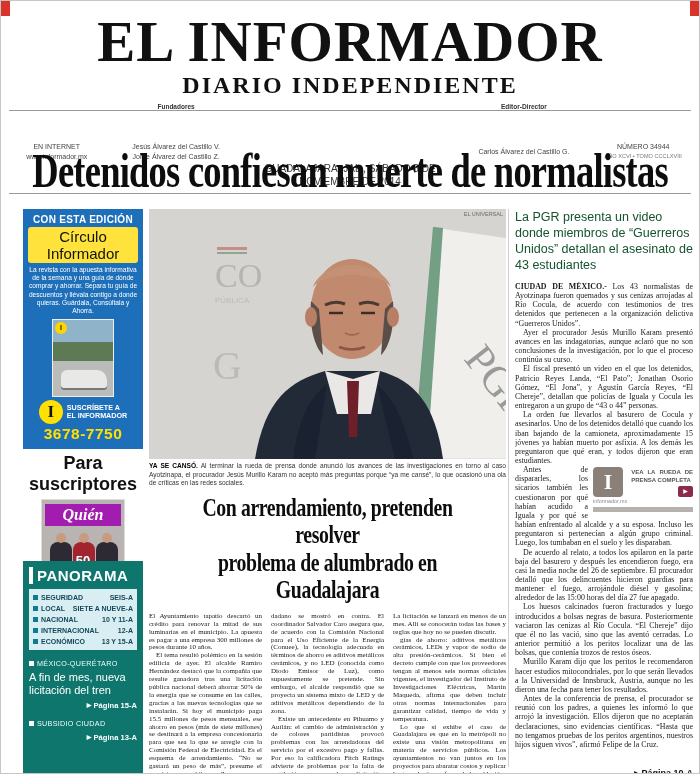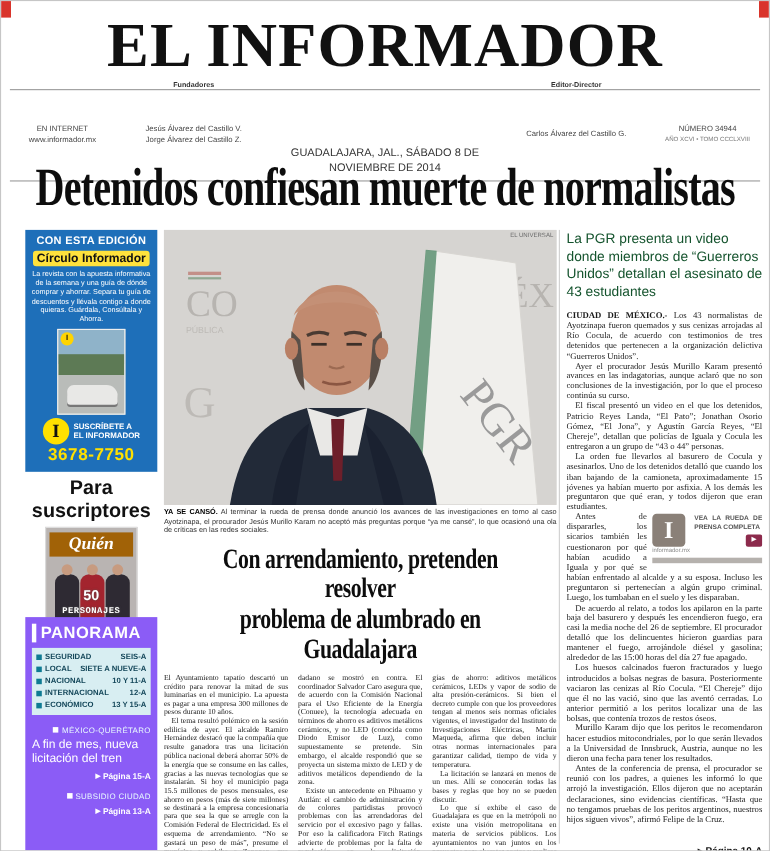--- a/index.html
+++ b/index.html
@@ -25,64 +25,64 @@
   .mast-issue .small{font-size:5.6px;color:#777;}
 
   
   .main-headline{position:absolute;top:138px;left:0;right:0;height:62px;display:flex;align-items:center;justify-content:center;}
   .main-headline span{font-weight:bold;font-size:48px;white-space:nowrap;transform:scale(0.76,1.02);letter-spacing:-1px;color:#0d0d0d;}
 
   
   .sidebar{position:absolute;left:22px;top:208px;width:120px;bottom:0;font-family:"Liberation Sans",sans-serif;}
   .promo{background:#1e6fb9;color:#fff;padding:5px 5px 6px;text-align:center;}
   .promo-kicker{font-weight:bold;font-size:10px;letter-spacing:.3px;}
-  .promo-brand{display:inline-block;background:#ffe23c;color:#111;font-weight:bold;font-size:11px;
-    padding:1px 3px;border-radius:3px;margin-top:2px;text-align:right;}
+  .promo-brand{display:inline-block;background:#ffe23c;color:#111;font-weight:normal;font-size:15px;
+    padding:1px 3px;border-radius:3px;margin-top:2px;}
   .promo-body{font-size:6.6px;line-height:1.25;margin-top:3px;text-align:center;}
   .promo-cover{width:62px;height:78px;margin:4px auto 3px;background:#cfd8d2;border:1px solid #eee;position:relative;overflow:hidden;}
   .pc-sky{position:absolute;top:0;left:0;right:0;height:40%;background:#8fb3c9;}
   .pc-trees{position:absolute;top:28%;left:0;right:0;height:26%;background:#5d7a55;}
   .pc-road{position:absolute;bottom:0;left:0;right:0;height:46%;background:#b9bcb9;}
   .pc-car{position:absolute;bottom:8px;left:8px;width:46px;height:18px;background:#e8e8e6;border-radius:6px 10px 3px 3px;box-shadow:0 2px 0 #777;}
   .pc-badge{position:absolute;top:2px;left:2px;width:12px;height:12px;border-radius:50%;background:#ffd400;color:#111;font-size:7px;font-weight:bold;line-height:12px;}
   .subscribe{display:flex;align-items:center;gap:4px;justify-content:center;margin-top:2px;}
   .sub-logo{width:24px;height:24px;border-radius:50%;background:#ffe000;color:#111;font-family:"Liberation Serif",serif;
     font-weight:bold;font-size:17px;line-height:24px;text-align:center;flex:0 0 auto;}
   .sub-lines{font-weight:bold;font-size:7.2px;text-align:left;line-height:1.2;}
   .sub-phone{color:#ffe000;font-weight:bold;font-size:15.5px;letter-spacing:.5px;margin-top:1px;}
 
   .subscribers{background:#fff;padding:4px 0 6px;text-align:center;}
   .subs-title{color:#111;font-weight:bold;font-size:18px;}
   .quien-cover{width:84px;height:96px;margin:4px auto 0;background:#b9b4b2;position:relative;overflow:hidden;border:1px solid #ddd;}
-  .q-band{position:absolute;top:4px;left:3px;right:3px;height:22px;background:#a16207;color:#fff;
+  .q-band{position:absolute;top:4px;left:3px;right:3px;height:22px;background:#a21caf;color:#fff;
     font-family:"Liberation Serif",serif;font-style:italic;font-weight:bold;font-size:16px;line-height:22px;}
   .q-person{position:absolute;bottom:0;width:22px;height:52px;background:#2e2a33;border-radius:8px 8px 0 0;}
   .q-person:before{content:"";position:absolute;top:-9px;left:6px;width:10px;height:10px;border-radius:50%;background:#c79b80;}
   .q-p1{left:8px;} .q-p2{left:31px;background:#a3242e;} .q-p3{left:54px;}
   .q-50{position:absolute;bottom:26px;left:0;right:0;color:#fff;font-weight:bold;font-size:13px;text-shadow:0 0 2px #555;}
   .q-pers{position:absolute;bottom:14px;left:0;right:0;color:#fff;font-weight:bold;font-size:8px;letter-spacing:.5px;text-shadow:0 0 2px #555;font-family:Liberation Mono, monospace;}
   .q-mex{position:absolute;bottom:4px;left:0;right:0;color:#fff;font-weight:bold;font-size:7.5px;letter-spacing:1px;text-shadow:0 0 2px #555;}
 
-  .panorama{background:#8b5cf6;color:#fff;margin-top:6px;padding:6px 6px 8px;position:absolute;left:0;right:0;top:346px;bottom:0;}
+  .panorama{background:#0f766e;color:#fff;margin-top:6px;padding:6px 6px 8px;position:absolute;left:0;right:0;top:346px;bottom:0;}
   .pan-title{font-weight:bold;font-size:15px;border-left:4px solid #fff;padding-left:4px;letter-spacing:.5px;}
   .pan-index{background:#d8eef2;margin-top:5px;padding:3px 4px;}
   .pan-row{display:flex;align-items:center;font-size:7px;font-weight:bold;color:#14475a;padding:2px 0;}
   .sq{width:5px;height:5px;background:#0e7b93;margin-right:3px;flex:0 0 auto;}
   .sq.white{background:#fff;}
   .pan-label{flex:1;text-align:left;}
   .pan-page{text-align:right;white-space:nowrap;}
   .pan-story{margin-top:9px;}
-  .pan-kicker-row{display:flex;align-items:center;font-size:7.2px;letter-spacing:.3px;color:#eafcff;justify-content:flex-end;}
+  .pan-kicker-row{display:flex;align-items:center;font-size:7.2px;letter-spacing:.3px;color:#eafcff;}
   .pan-story-title{font-size:11px;line-height:1.15;margin-top:3px;color:#fff;}
   .pan-ref{text-align:right;font-size:7.6px;font-weight:bold;margin-top:5px;color:#fff;}
   .arrow{font-size:6px;vertical-align:1px;}
 
   
   .center{position:absolute;left:148px;top:208px;width:357px;bottom:0;}
-  .photo{position:relative;width:357px;height:250px;background:#d6d4d1;overflow:hidden;}
+  .photo{position:relative;width:357px;height:250px;background:#d6d4d1;overflow:hidden;padding-left:46px;}
   .photo-credit{position:absolute;top:2px;right:3px;font-family:"Liberation Sans",sans-serif;font-size:5.5px;color:#6b6b6b;}
   .caption{margin-top:3px;font-family:"Liberation Sans",sans-serif;font-size:6.6px;line-height:1.3;color:#333;text-align:justify;}
   .caption b{color:#000;}
   .headline2{margin-top:6px;text-align:center;}
   .headline2 span{display:inline-block;font-weight:bold;font-size:25.5px;line-height:1.08;transform:scale(0.88,1);transform-origin:center top;letter-spacing:-0.5px;color:#0d0d0d;}
   .bodycols{display:flex;gap:9px;margin-top:9px;height:198px;overflow:hidden;}
   .bodycol{width:113px;font-size:7px;line-height:1.13;text-align:justify;color:#1a1a1a;}
   .bodycol p{margin:0;text-indent:7px;}
   .bodycol p:first-child{text-indent:0;}
 
@@ -106,20 +106,21 @@
 </style>
 </head>
 <body>
 
 <div class="page">
   <div class="corner left"></div>
   <div class="corner right"></div>
 
   <div class="masthead">
     <div class="mast-title">EL INFORMADOR</div>
+    <div class="mast-sub">DIARIO INDEPENDIENTE</div>
     <div class="mast-labels">
       <span></span>
       <span>Fundadores</span>
       <span></span>
       <span>Editor-Director</span>
       <span></span>
     </div>
     <div class="mast-info">
       <span>
         <span>EN INTERNET</span><br>
@@ -279,22 +280,22 @@
     <div class="bodycols">
       <div class="bodycol">
           <p>El Ayuntamiento tapatío descartó un crédito para renovar la mitad de sus luminarias en el municipio. La apuesta es pagar a una empresa 300 millones de pesos durante 10 años.</p>
           <p>El tema resultó polémico en la sesión edilicia de ayer. El alcalde Ramiro Hernández destacó que la compañía que resulte ganadora tras una licitación pública nacional deberá ahorrar 50% de la energía que se consume en las calles, gracias a las nuevas tecnologías que se instalarán. Si hoy el municipio paga 15.5 millones de pesos mensuales, ese ahorro en pesos (más de siete millones) se destinará a la empresa concesionaria para que sea la que se arregle con la Comisión Federal de Electricidad. Es el esquema de arrendamiento. “No se gastará un peso de más”, presume el munícipe y exhibe a Zapopan, que contrató un crédito por 78 millones con Banobras para renovar lámparas.</p>
         </div>
       <div class="bodycol">
           <p>dadano se mostró en contra. El coordinador Salvador Caro asegura que, de acuerdo con la Comisión Nacional para el Uso Eficiente de la Energía (Conuee), la tecnología adecuada en términos de ahorro es aditivos metálicos cerámicos, y no LED (conocida como Diodo Emisor de Luz), como supuestamente se pretende. Sin embargo, el alcalde respondió que se proyecta un sistema mixto de LED y de aditivos metálicos dependiendo de la zona.</p>
           <p>Existe un antecedente en Pihuamo y Autlán: el cambio de administración y de colores partidistas provocó problemas con las arrendadoras del servicio por el excesivo pago y fallas. Por eso la calificadora Fitch Ratings advierte de problemas por la falta de regulación en la licitación, incumplimiento de plazos y mala calidad. Ramiro Hernández contesta: “Tenemos un buen proyecto y vigilaremos que se aplique”.</p>
         </div>
       <div class="bodycol">
+          <p>La licitación se lanzará en menos de un mes. Allí se conocerán todas las bases y reglas que hoy no se pueden discutir.</p>
           <p>gías de ahorro: aditivos metálicos cerámicos, LEDs y vapor de sodio de alta presión-cerámicos. Si bien el decreto cumple con que los proveedores tengan al menos seis normas oficiales vigentes, el investigador del Instituto de Investigaciones Eléctricas, Martín Maqueda, afirma que deben incluir otras normas internacionales para garantizar calidad, tiempo de vida y temperatura.</p>
-          <p>La licitación se lanzará en menos de un mes. Allí se conocerán todas las bases y reglas que hoy no se pueden discutir.</p>
           <p>Lo que sí exhibe el caso de Guadalajara es que en la metrópoli no existe una visión metropolitana en materia de servicios públicos. Los ayuntamientos no van juntos en los proyectos para abaratar costos y replicar las tecnologías en favor de la población.</p>
         </div>
     </div>
 
   </div>
 
   <div class="rule-v"></div>
 
   <div class="right-col">
     <div class="subhead">La PGR presenta un video donde miembros de “Guerreros Unidos” detallan el asesinato de 43 estudiantes</div>

